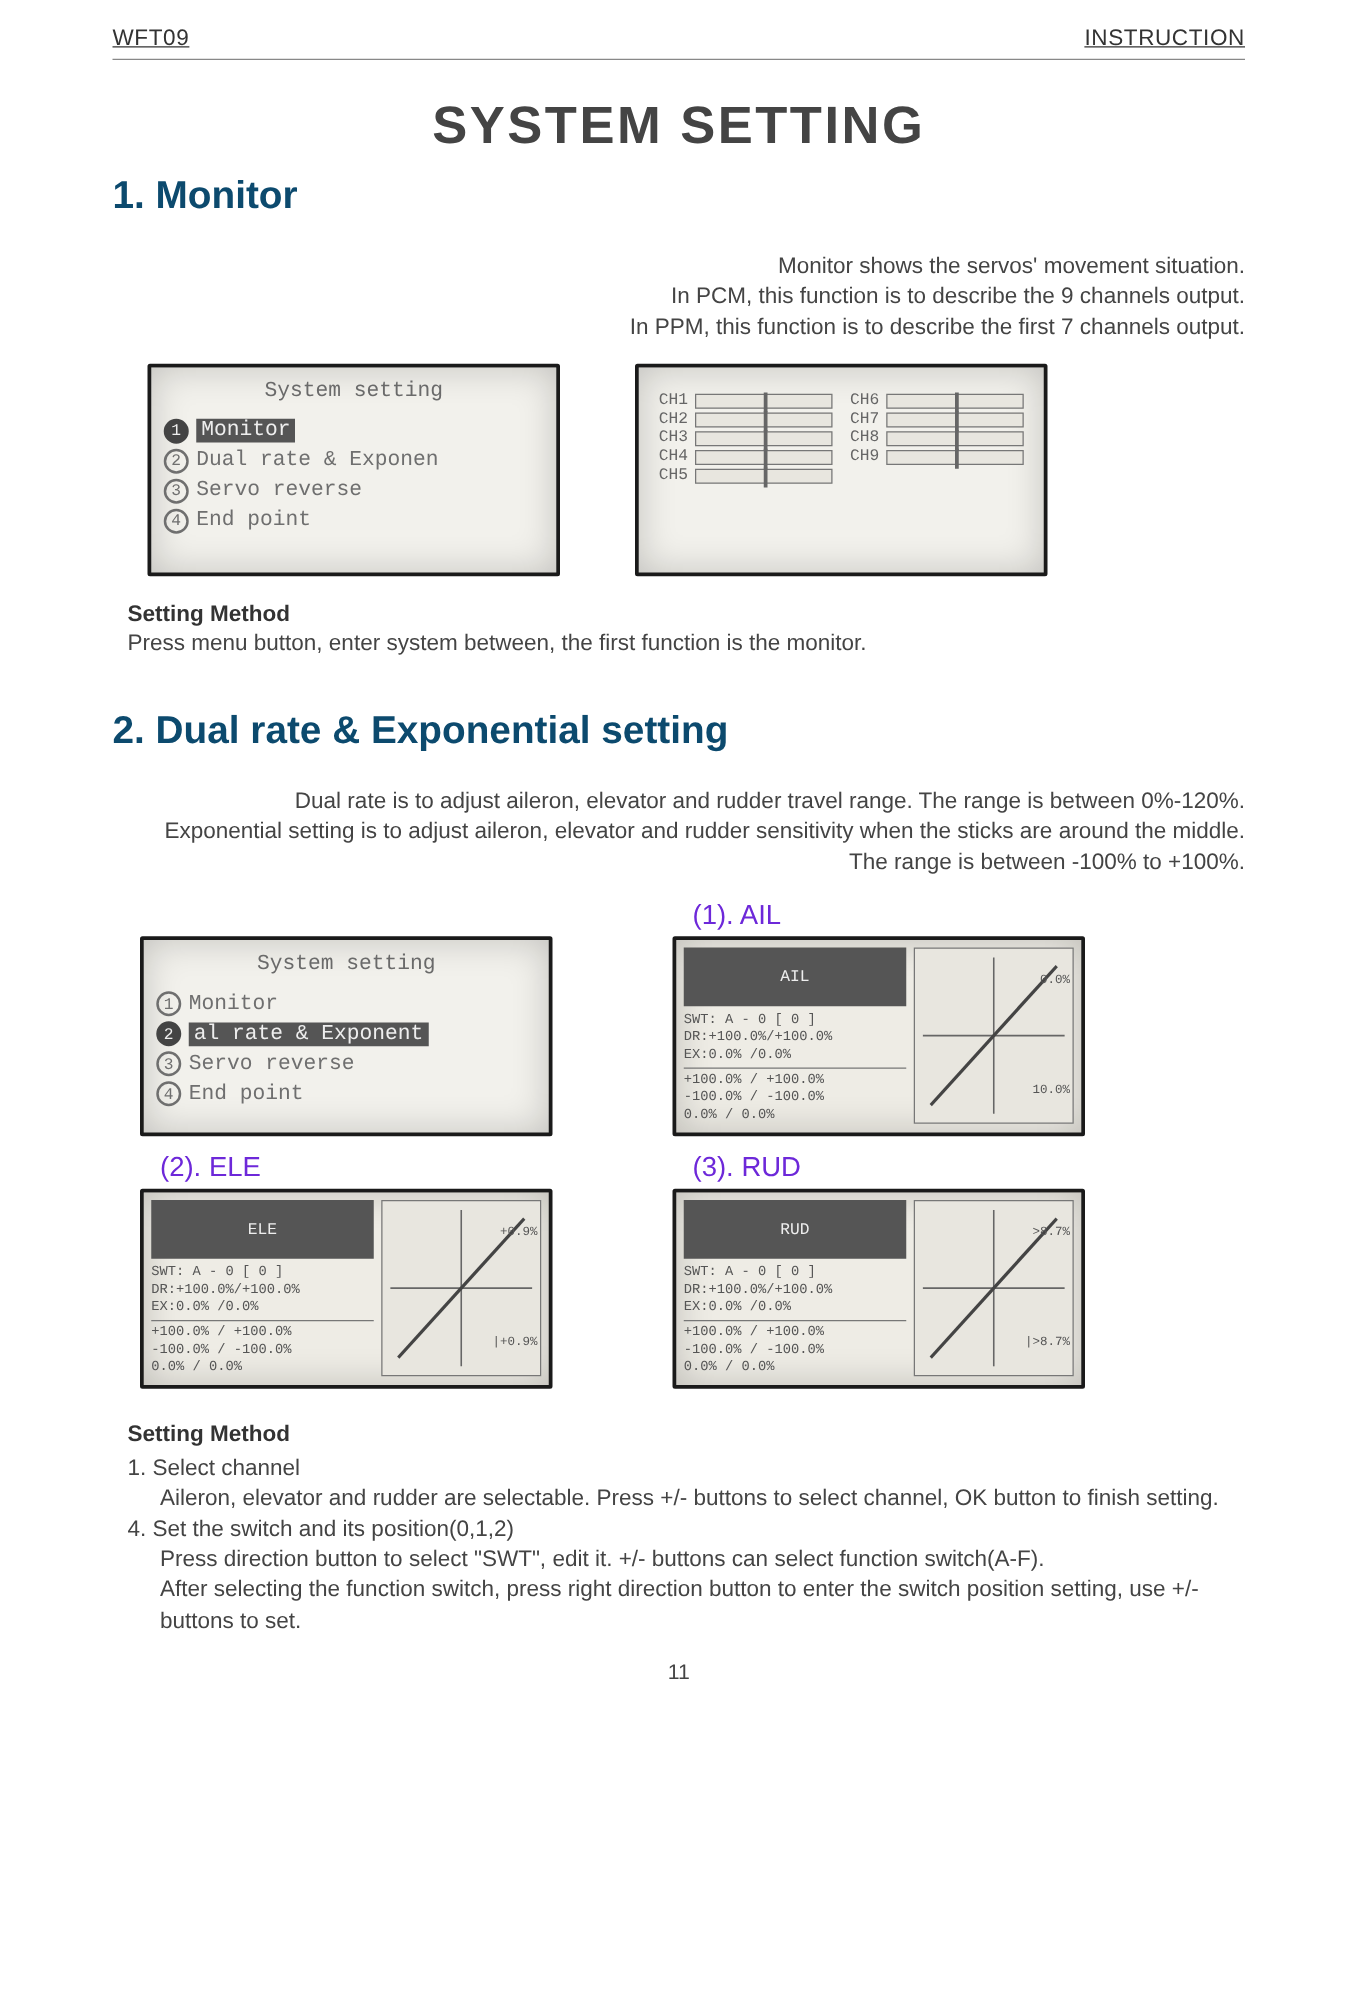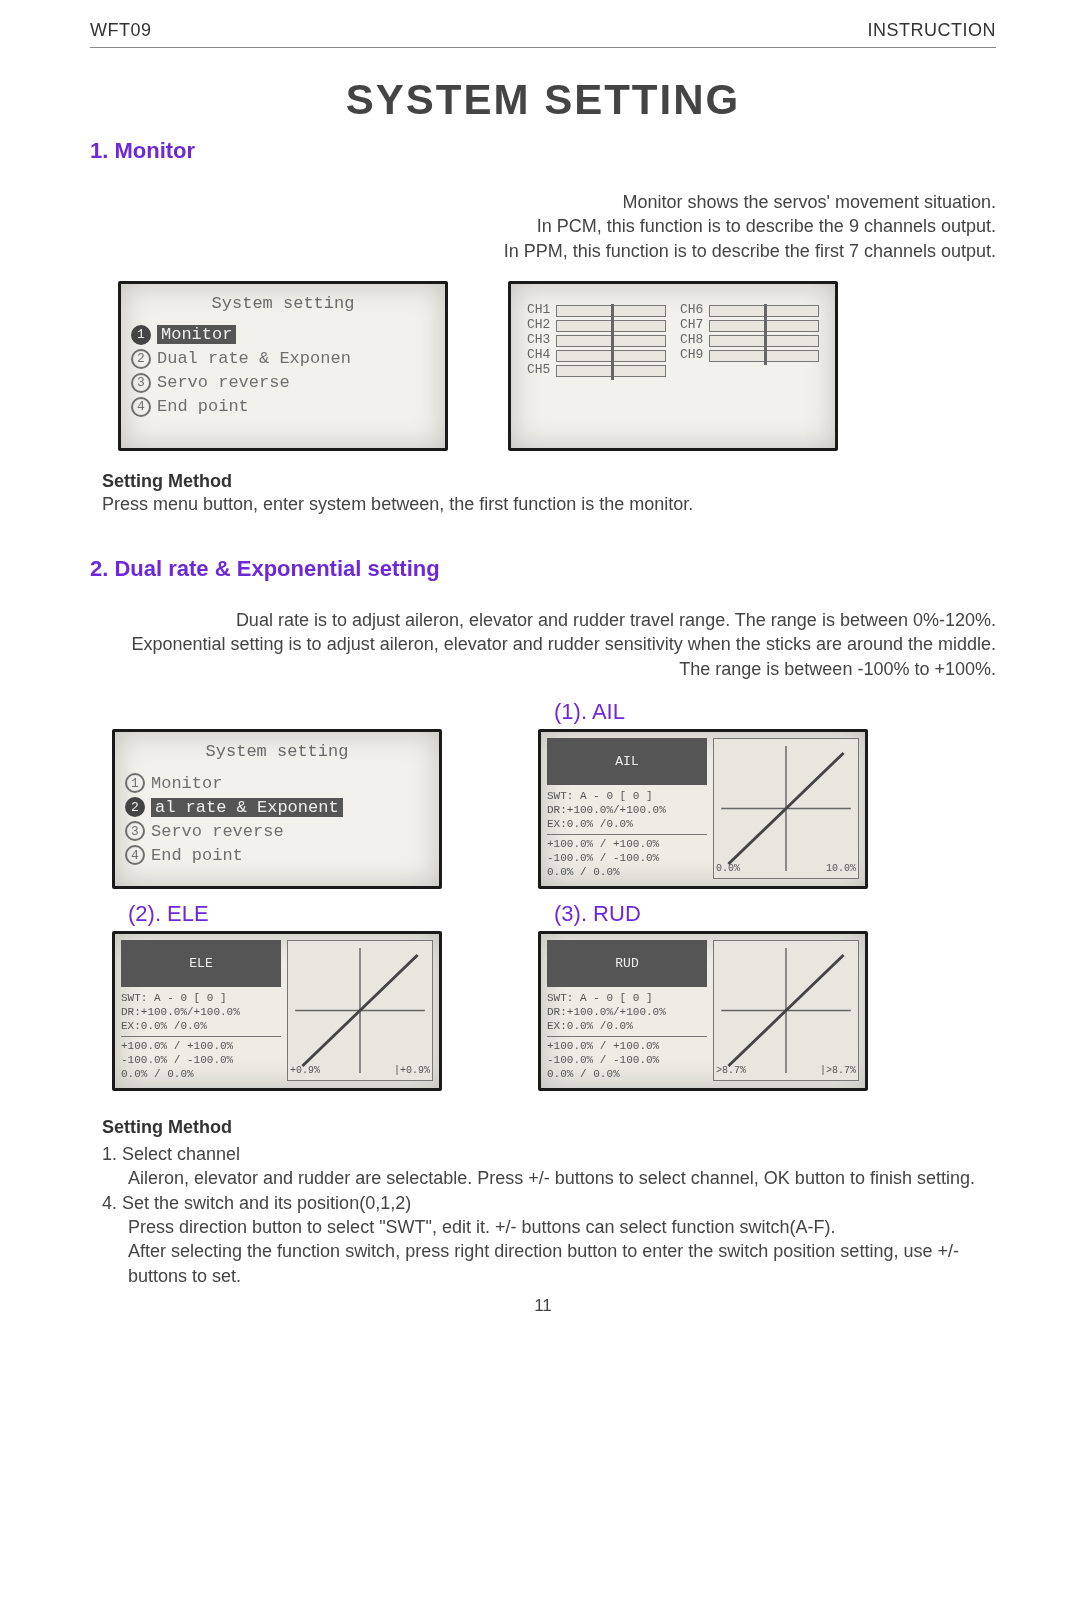--- a/index.html
+++ b/index.html
@@ -11,33 +11,34 @@
     margin: 0 auto;
     padding: 20px 90px 30px 90px;
   }
   .header {
     display: flex;
     justify-content: space-between;
     font-size: 18px;
     letter-spacing: 0.5px;
     padding-bottom: 6px;
     border-bottom: 1px solid #888;
+    text-decoration: underline;
   }
   .title {
     text-align: center;
     font-size: 42px;
     font-weight: bold;
     letter-spacing: 2px;
     margin: 28px 0 14px 0;
     color: #444;
   }
   .h2 {
-    font-size: 22px;
+    font-size: 31px;
     font-weight: bold;
-    color: #6d28d9;
+    color: #0c4a6e;
     margin-bottom: 26px;
   }
   .h2mt { margin-top: 40px; }
   .para {
     font-size: 18px;
     color: #444;
     line-height: 1.35;
     margin-left: 28px;
     margin-bottom: 18px;
     text-align: right;
@@ -168,48 +169,48 @@
     font-size: 13px;
     margin-bottom: 4px;
   }
   .dr-line { white-space: nowrap; padding: 1px 0; }
   .dr-box {
     border-top: 1px solid #777;
     margin-top: 3px;
     padding-top: 2px;
   }
   .dr-graph {
-    width: 146px;
+    width: 128px;
     border: 1px solid #777;
     background: #e8e6df;
     position: relative;
     display: flex;
-    flex-direction: row;
+    flex-direction: column;
     justify-content: space-between;
     align-items: flex-end;
-    padding: 4px 2px;
+    padding: 20px 2px;
   }
   .dr-graph svg {
     position: absolute;
     left: 0; top: 0;
     width: 100%; height: 100%;
   }
   .dr-graph .glabel { font-size: 10px; z-index: 1; background: transparent; }
   .method-list {
     font-size: 18px;
     color: #444;
     line-height: 1.35;
     margin-left: 12px;
     margin-top: 4px;
   }
   .method-list .indent { margin-left: 26px; }
   .page-num {
     text-align: center;
     font-size: 17px;
-    margin-top: 8px;
+    margin-top: 20px;
     color: #444;
   }
 </style>
 </head>
 <body>
 
 <div class="header">
   <span>WFT09</span>
   <span>INSTRUCTION</span>
 </div>

